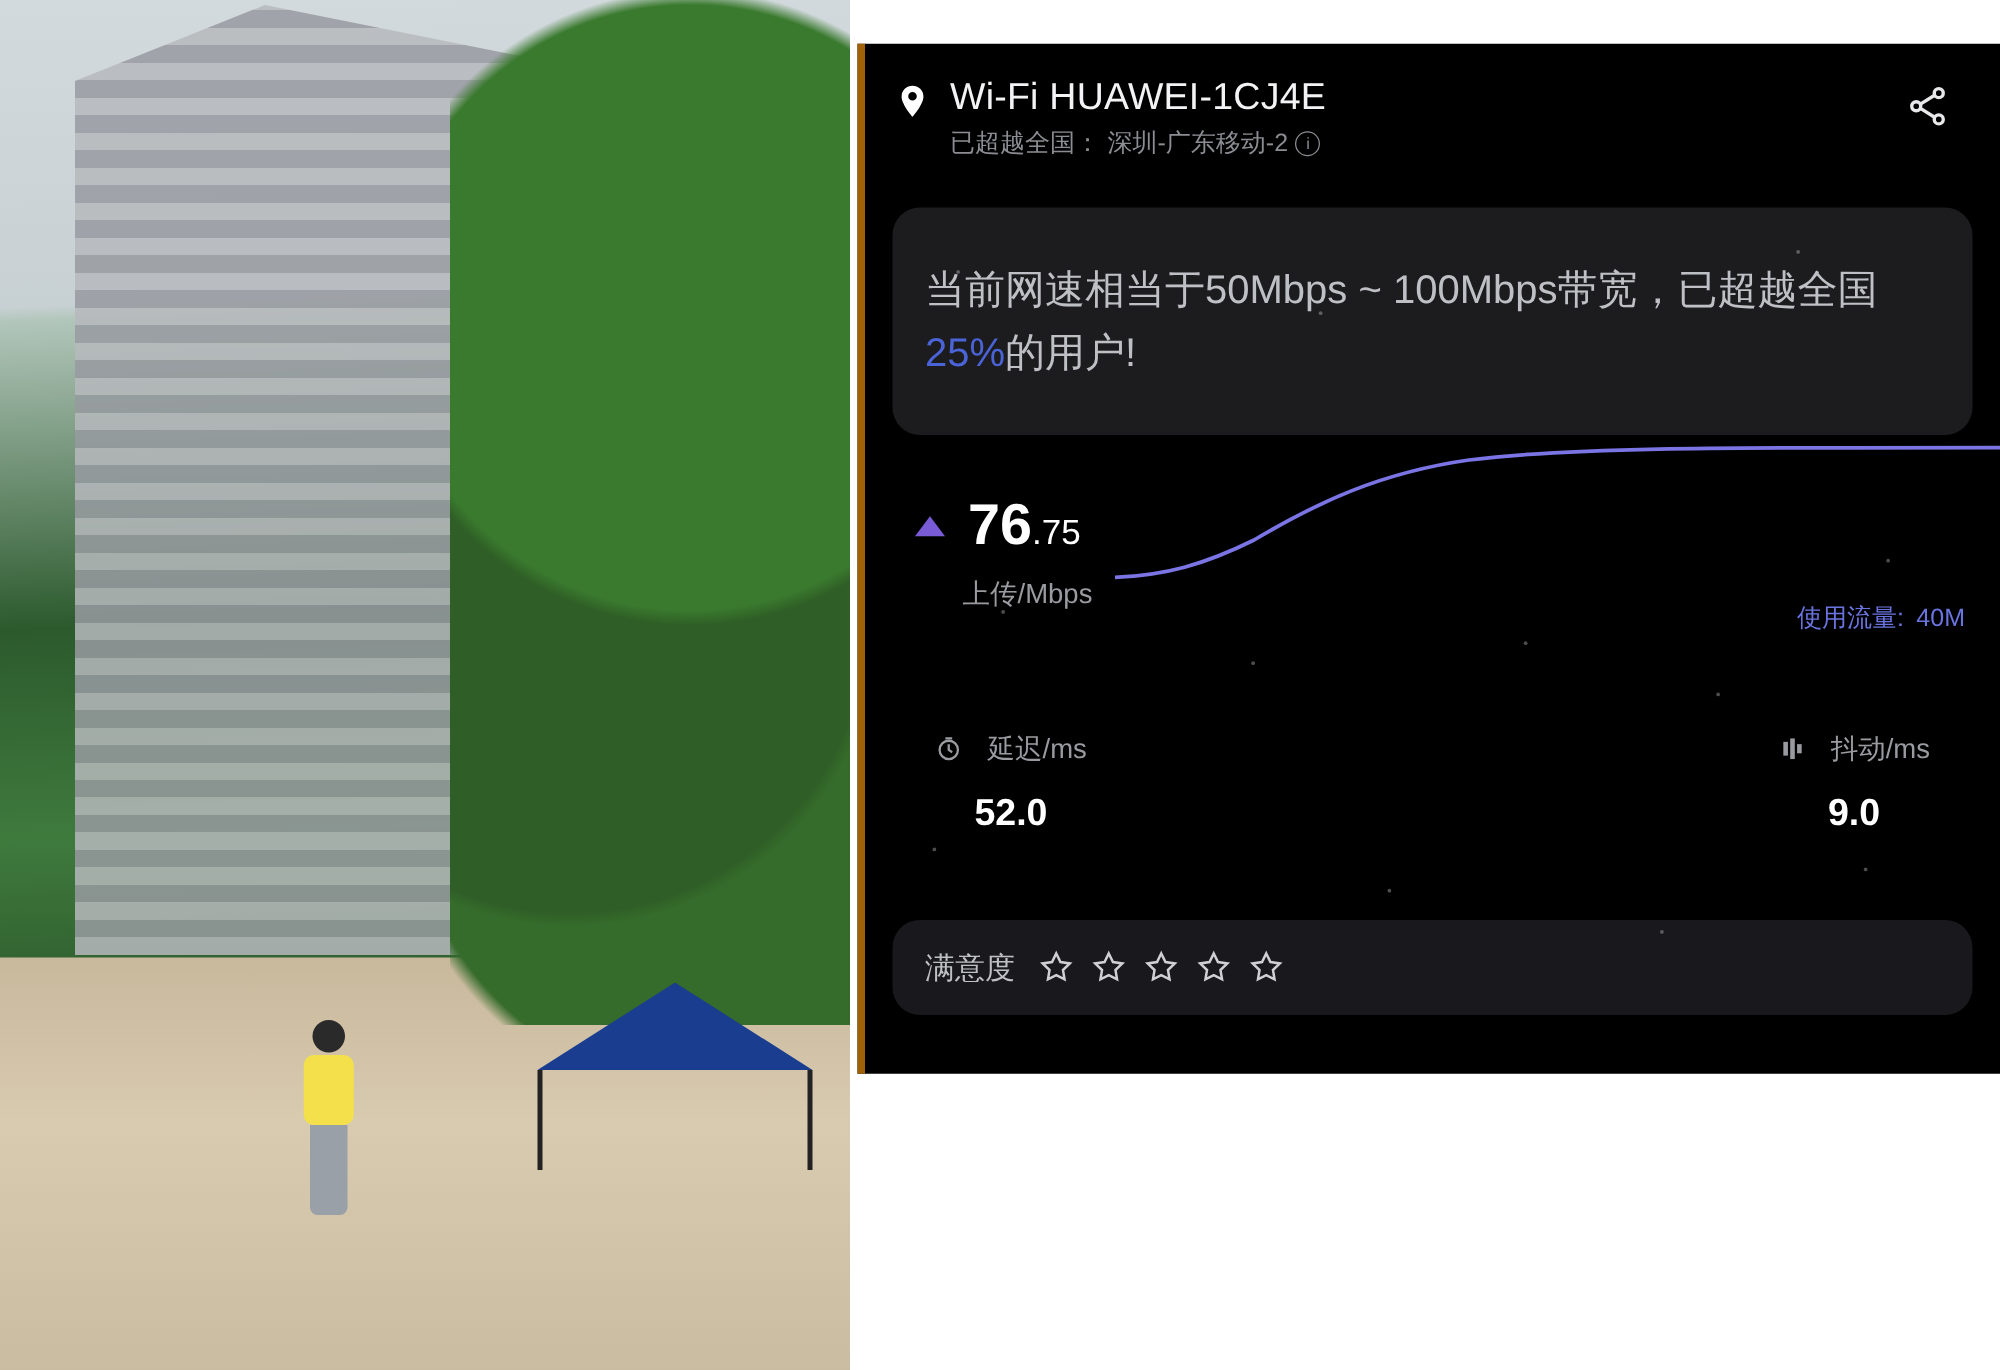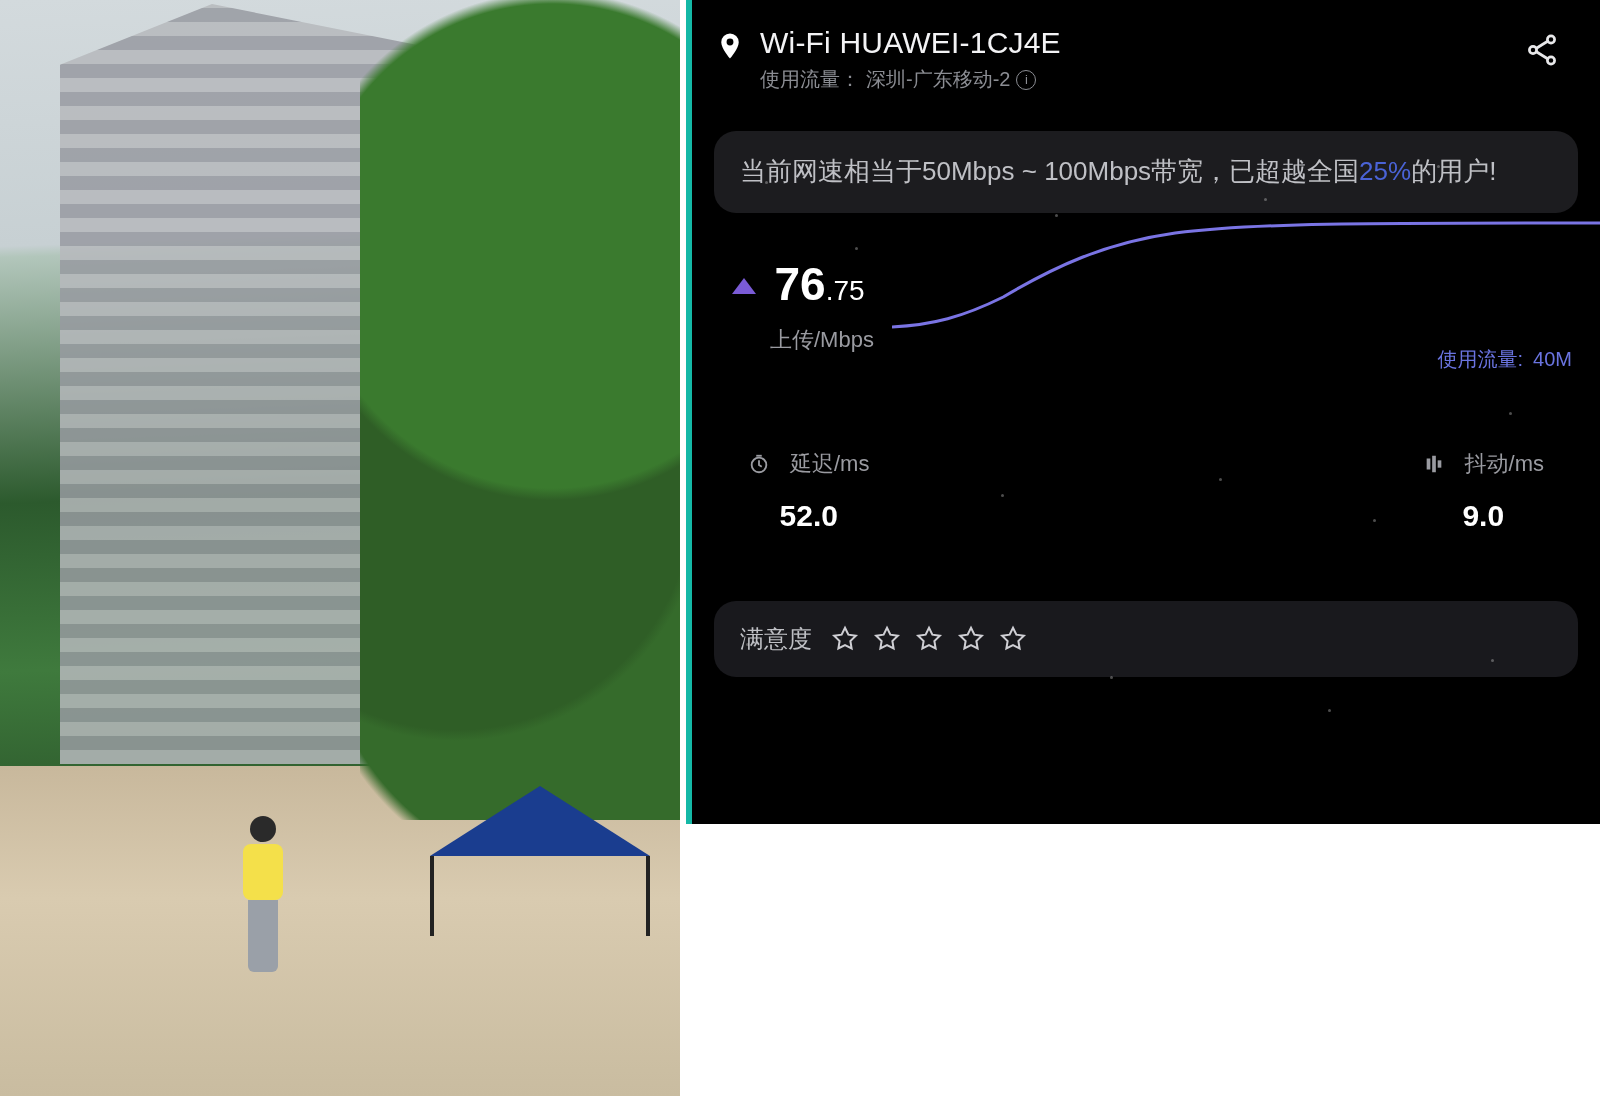--- a/index.html
+++ b/index.html
@@ -39,36 +39,37 @@
   .left-photo .person {
     position:absolute; bottom:120px; left:240px; width:46px; height:160px;
   }
   .left-photo .person .head{width:26px;height:26px;border-radius:50%;background:#2a2a2a;margin:0 auto;}
   .left-photo .person .torso{width:40px;height:56px;background:#f4e04a;border-radius:8px;margin:2px auto 0;}
   .left-photo .person .legsp{width:30px;height:72px;background:#9aa0a8;margin:0 auto;border-radius:0 0 6px 6px;}
 
   
   .right-app {
     flex:1; height:824px; background:#000; color:#dcdde0; position:relative; overflow:hidden;
-    border-left: 6px solid #14b8a6;
+    border-left: 6px solid #a16207;
+    margin-top: 35px;
   }
   .stars { position:absolute; inset:0; pointer-events:none; }
   .stars span{position:absolute;width:3px;height:3px;background:#ddd;border-radius:50%;opacity:.35;}
 
   .hdr { display:flex; align-items:flex-start; padding:26px 34px 10px 18px; }
   .pin { width:40px; height:40px; display:flex; align-items:center; justify-content:center; margin-right:10px; }
   .hdr-text { flex:1; }
   .hdr-title { color:#f3f3f5; font-size:30px; font-weight:500; letter-spacing:.2px; }
   .hdr-sub { color:#8b8d93; font-size:20px; margin-top:6px; display:flex; align-items:center; gap:6px;}
   .info-circ{display:inline-flex;width:20px;height:20px;border:1.5px solid #8b8d93;border-radius:50%;align-items:center;justify-content:center;font-size:13px;color:#8b8d93;}
   .share { width:48px;height:48px; display:flex; align-items:center; justify-content:center; }
 
   .card {
-    margin:28px 22px 0; padding:20px 26px; border-radius:22px;
-    background:rgba(60,60,68,.46); color:#bfc0c5; font-size:26px; line-height:1.6;
+    margin:28px 22px 0; padding:40px 26px; border-radius:22px;
+    background:rgba(60,60,68,.46); color:#bfc0c5; font-size:32px; line-height:1.6;
   }
   .card .pct{ color:#4a63d6; }
 
   .speed-block{ padding:34px 26px 0 40px; position:relative;}
   .tri { width:0;height:0;border-left:12px solid transparent;border-right:12px solid transparent; display:inline-block; vertical-align:6px; margin-right:14px;}
   .tri.down{ border-top:16px solid #7a5bd6; }
   .tri.up{ border-bottom:16px solid #7a5bd6; }
   .big { color:#fff; font-weight:600; font-size:46px; display:inline-block;}
   .big .frac{ font-size:28px; font-weight:500;}
   .sub { color:#9a9ba1; font-size:22px; margin:14px 0 0 38px;}
@@ -134,21 +135,21 @@
 
   <div class="hdr">
     <div class="pin">
       <svg viewBox="0 0 24 24" width="30" height="30" fill="#fff">
           <path d="M12 2a7 7 0 0 0-7 7c0 5.2 7 13 7 13s7-7.8 7-13a7 7 0 0 0-7-7zm0 9.5A2.5 2.5 0 1 1 12 6a2.5 2.5 0 0 1 0 5.5z"></path>
         </svg>
     </div>
     <div class="hdr-text">
       <div class="hdr-title">Wi-Fi HUAWEI-1CJ4E</div>
       <div class="hdr-sub">
-        <span>使用流量：</span>
+        <span>已超越全国：</span>
         <span>深圳-广东移动-2</span>
         <span class="info-circ">i</span>
       </div>
     </div>
     <div class="share">
       <svg viewBox="0 0 24 24" width="36" height="36" fill="none" stroke="#e8e8ea" stroke-width="1.8">
         <circle cx="6" cy="12" r="2.4"></circle>
           <circle cx="18" cy="5" r="2.4"></circle>
           <circle cx="18" cy="19" r="2.4"></circle>
         <line x1="8" y1="11" x2="16" y2="6"></line>

